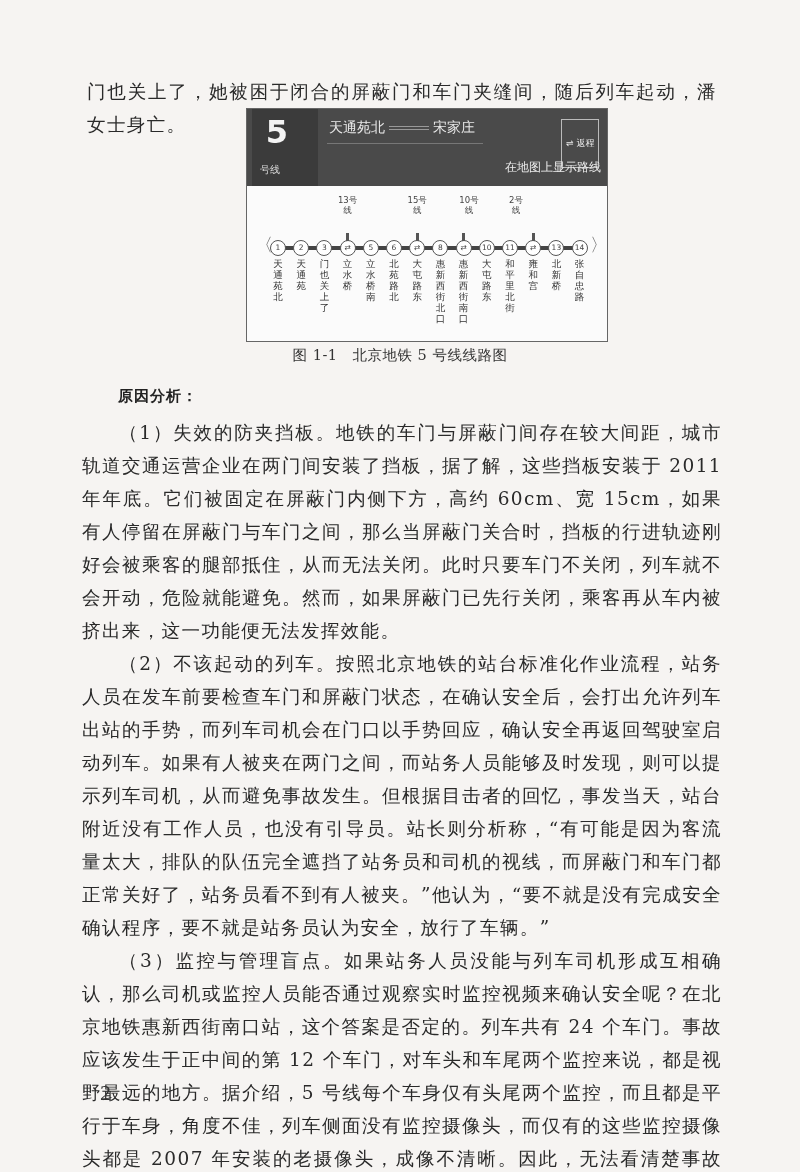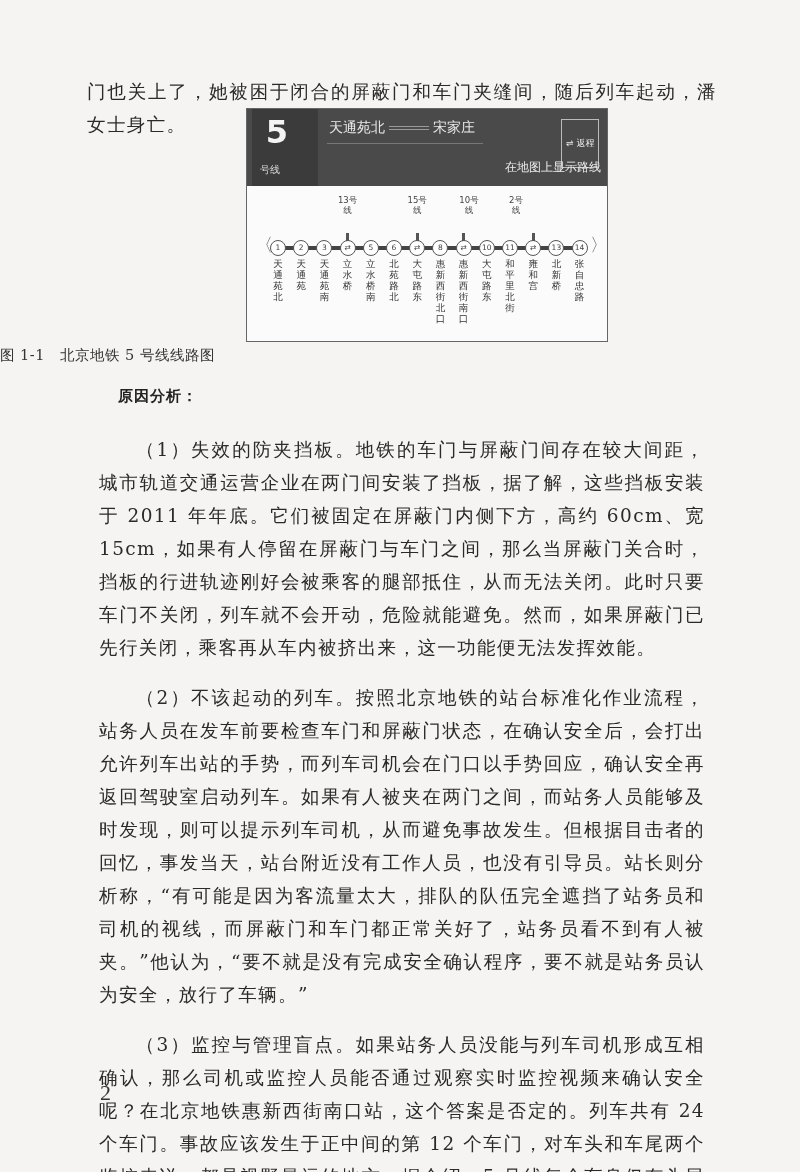--- a/index.html
+++ b/index.html
@@ -9,30 +9,30 @@
     font-family: "DejaVu Serif", "Liberation Serif", serif;
     color: #2a2a2a;
     position: relative;
   }
   .page-text {
     position: absolute; left: 82px; width: 640px;
     font-size: 18.5px; letter-spacing: 1.4px; line-height: 33px;
     text-align: justify;
   }
   .top-line { top: 70px; left: 82px; }
-  .p { text-indent: 37px; margin: 17px; }
+  .p { text-indent: 37px; margin: 0; }
   .p-noindent { margin: 5px; }
   .heading {
     position: absolute; left: 118px; top: 387px;
     font-family: "DejaVu Sans", "Liberation Sans", sans-serif;
     font-size: 15px; letter-spacing: 1px; font-weight: bold; color: #222;
   }
   .body-block { top: 416px; }
   .caption {
-    position: absolute; top: 346px; left: 0; width: 800px; text-align: left;
+    position: absolute; top: 346px; left: 0; width: 800px; text-align: center;
     font-size: 14.5px; color: #333; letter-spacing: 0.5px;
   }
   .page-num {
     position: absolute; left: 100px; top: 1080px;
     font-family: "Liberation Serif", serif; font-size: 22px; color: #333;
   }
 
   
   .figure {
     position: absolute; left: 246px; top: 108px; width: 360px; height: 232px;
@@ -122,21 +122,21 @@
       <div class="station" style="left: 20px;">
         <div class="dot">1</div>
         <div class="name">天通苑北</div>
       </div>
       <div class="station" style="left: 43.2px;">
         <div class="dot">2</div>
         <div class="name">天通苑</div>
       </div>
       <div class="station" style="left: 66.4px;">
         <div class="dot">3</div>
-        <div class="name">天通苑南</div>
+        <div class="name">门也关上了</div>
       </div>
       <div class="station" style="left: 89.6px;">
         <div class="dot">⇄</div>
         <div class="name">立水桥</div>
       </div>
       <div class="transfer-label" style="left: 89.6px;">13号线</div>
       <div class="transfer-stem" style="left: 99.1px;"></div>
       <div class="station" style="left: 112.8px;">
         <div class="dot">5</div>
         <div class="name">立水桥南</div>

